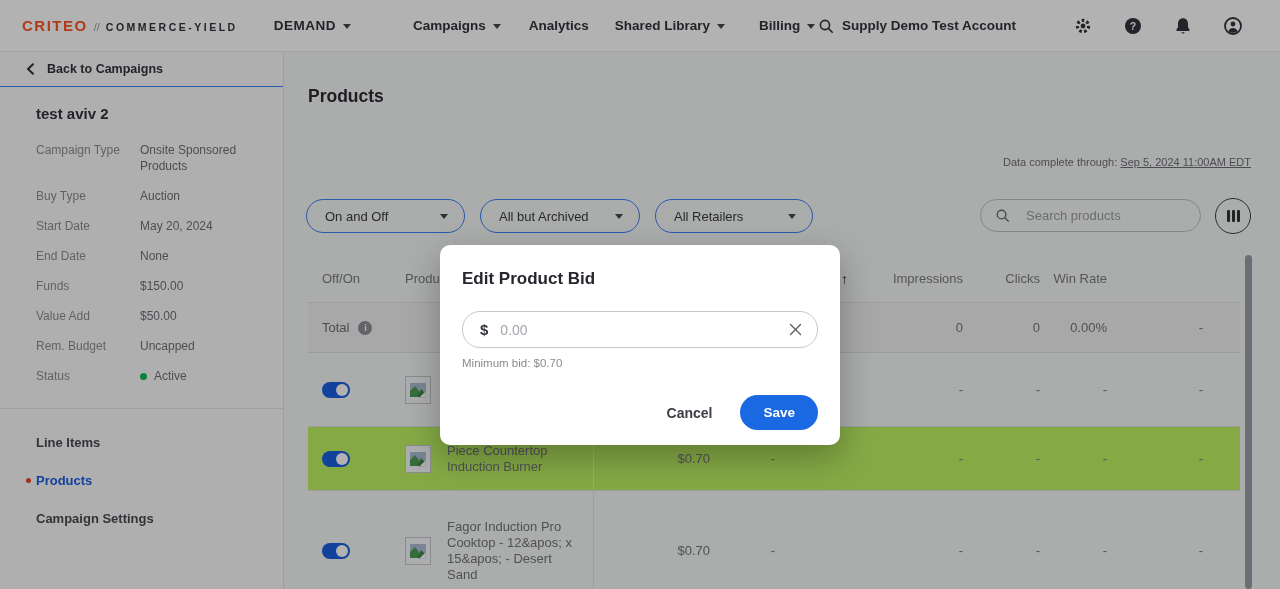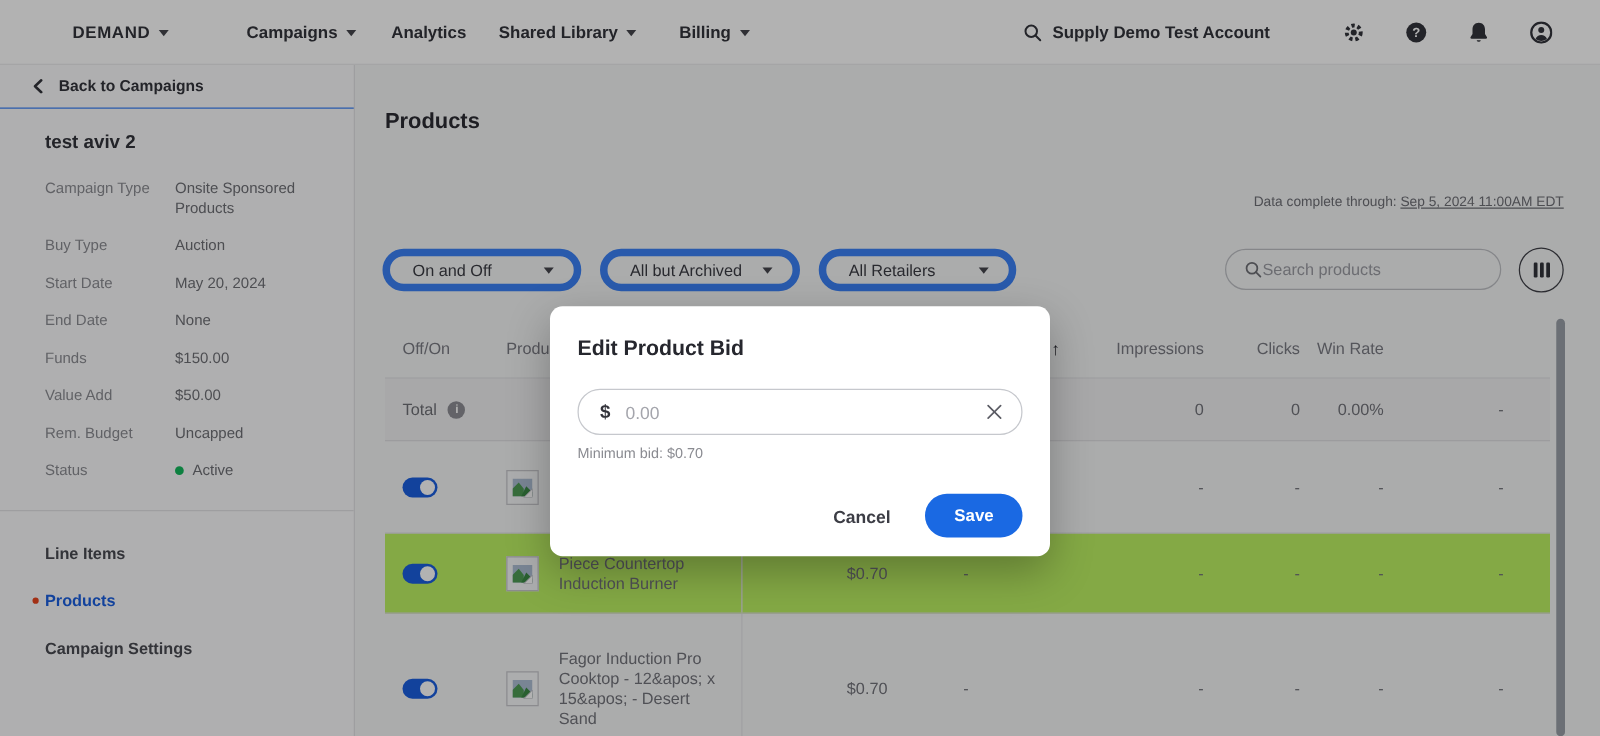--- a/index.html
+++ b/index.html
@@ -48,26 +48,26 @@
 
   
   .main { position:absolute; top:52px; left:285px; width:995px; height:537px; }
   .page-title { position:absolute; left:23px; top:34px; font-size:17.5px; font-weight:bold; color:#2b2c33; }
   .date-pill { position:absolute; right:29px; top:36px; width:212px; height:33px; border:1px solid #b4b6ba;
                border-radius:17px; display:flex; align-items:center; justify-content:space-between;
                padding:0 14px 0 16px; font-size:13px; color:#3a3b42; cursor:pointer; background:transparent; }
   .complete-line { position:absolute; right:29px; top:104px; font-size:11px; color:#6f7076; }
   .complete-line .uline { text-decoration:underline; cursor:pointer; }
   .filters { position:absolute; left:21px; top:147px; display:flex; gap:15px; }
-  .pill { height:34px; border:6px solid #3b82f6; border-radius:17px; display:flex; align-items:center;
+  .pill { height:34px; border:1px solid #3b82f6; border-radius:17px; display:flex; align-items:center;
           justify-content:space-between; padding:0 16px 0 18px; font-size:13px; color:#3a3b42;
           cursor:pointer; background:transparent; }
   .pill.f1 { width:159px; } .pill.f2 { width:160px; } .pill.f3 { width:158px; }
   .search-pill { position:absolute; right:79px; top:147px; width:221px; height:33px; border:1px solid #bfc1c5;
-                 border-radius:17px; display:flex; align-items:center; gap:0; padding:0 14px; cursor:text; }
+                 border-radius:17px; display:flex; align-items:center; gap:16px; padding:0 14px; cursor:text; }
   .search-pill span { font-size:13px; color:#9b9ca3; }
   .columns-btn { position:absolute; right:29px; top:146px; width:36px; height:36px; border-radius:50%;
                  border:1.5px solid #3f4047; display:flex; align-items:center; justify-content:center;
                  gap:2px; cursor:pointer; background:transparent; }
   .columns-btn i { display:block; width:3px; height:12px; background:#33343b; border-radius:1px; }
 
   
   .table { position:absolute; left:23px; top:203px; width:932px; }
   .trow { display:grid; grid-template-columns:90px 196px 116px 65px 73px 115px 77px 67px 96px 1fr;
           border-bottom:1px solid #e0e0e3; font-size:13px; color:#73747b; }
@@ -112,20 +112,25 @@
   .btn-save { border:none; height:35px; padding:0 23px; border-radius:18px; background:#1a69e3; color:#ffffff;
               font-size:13.5px; font-weight:bold; cursor:pointer; font-family:"Liberation Sans", sans-serif; }
   svg { display:block; }
 </style>
 </head>
 <body>
 
 <div class="screen">
 
   <header class="topnav">
+    <div class="logo">
+      <span class="logo-criteo">CRITEO</span>
+      <span class="logo-sep">//</span>
+      <span class="logo-suite">COMMERCE-YIELD</span>
+    </div>
     <div class="nav-item demand">
       <span>DEMAND</span>
       <i class="caret"></i>
     </div>
     <div class="nav-item campaigns">
       <span>Campaigns</span>
       <i class="caret"></i>
     </div>
     <div class="nav-item analytics">
       <span>Analytics</span>

